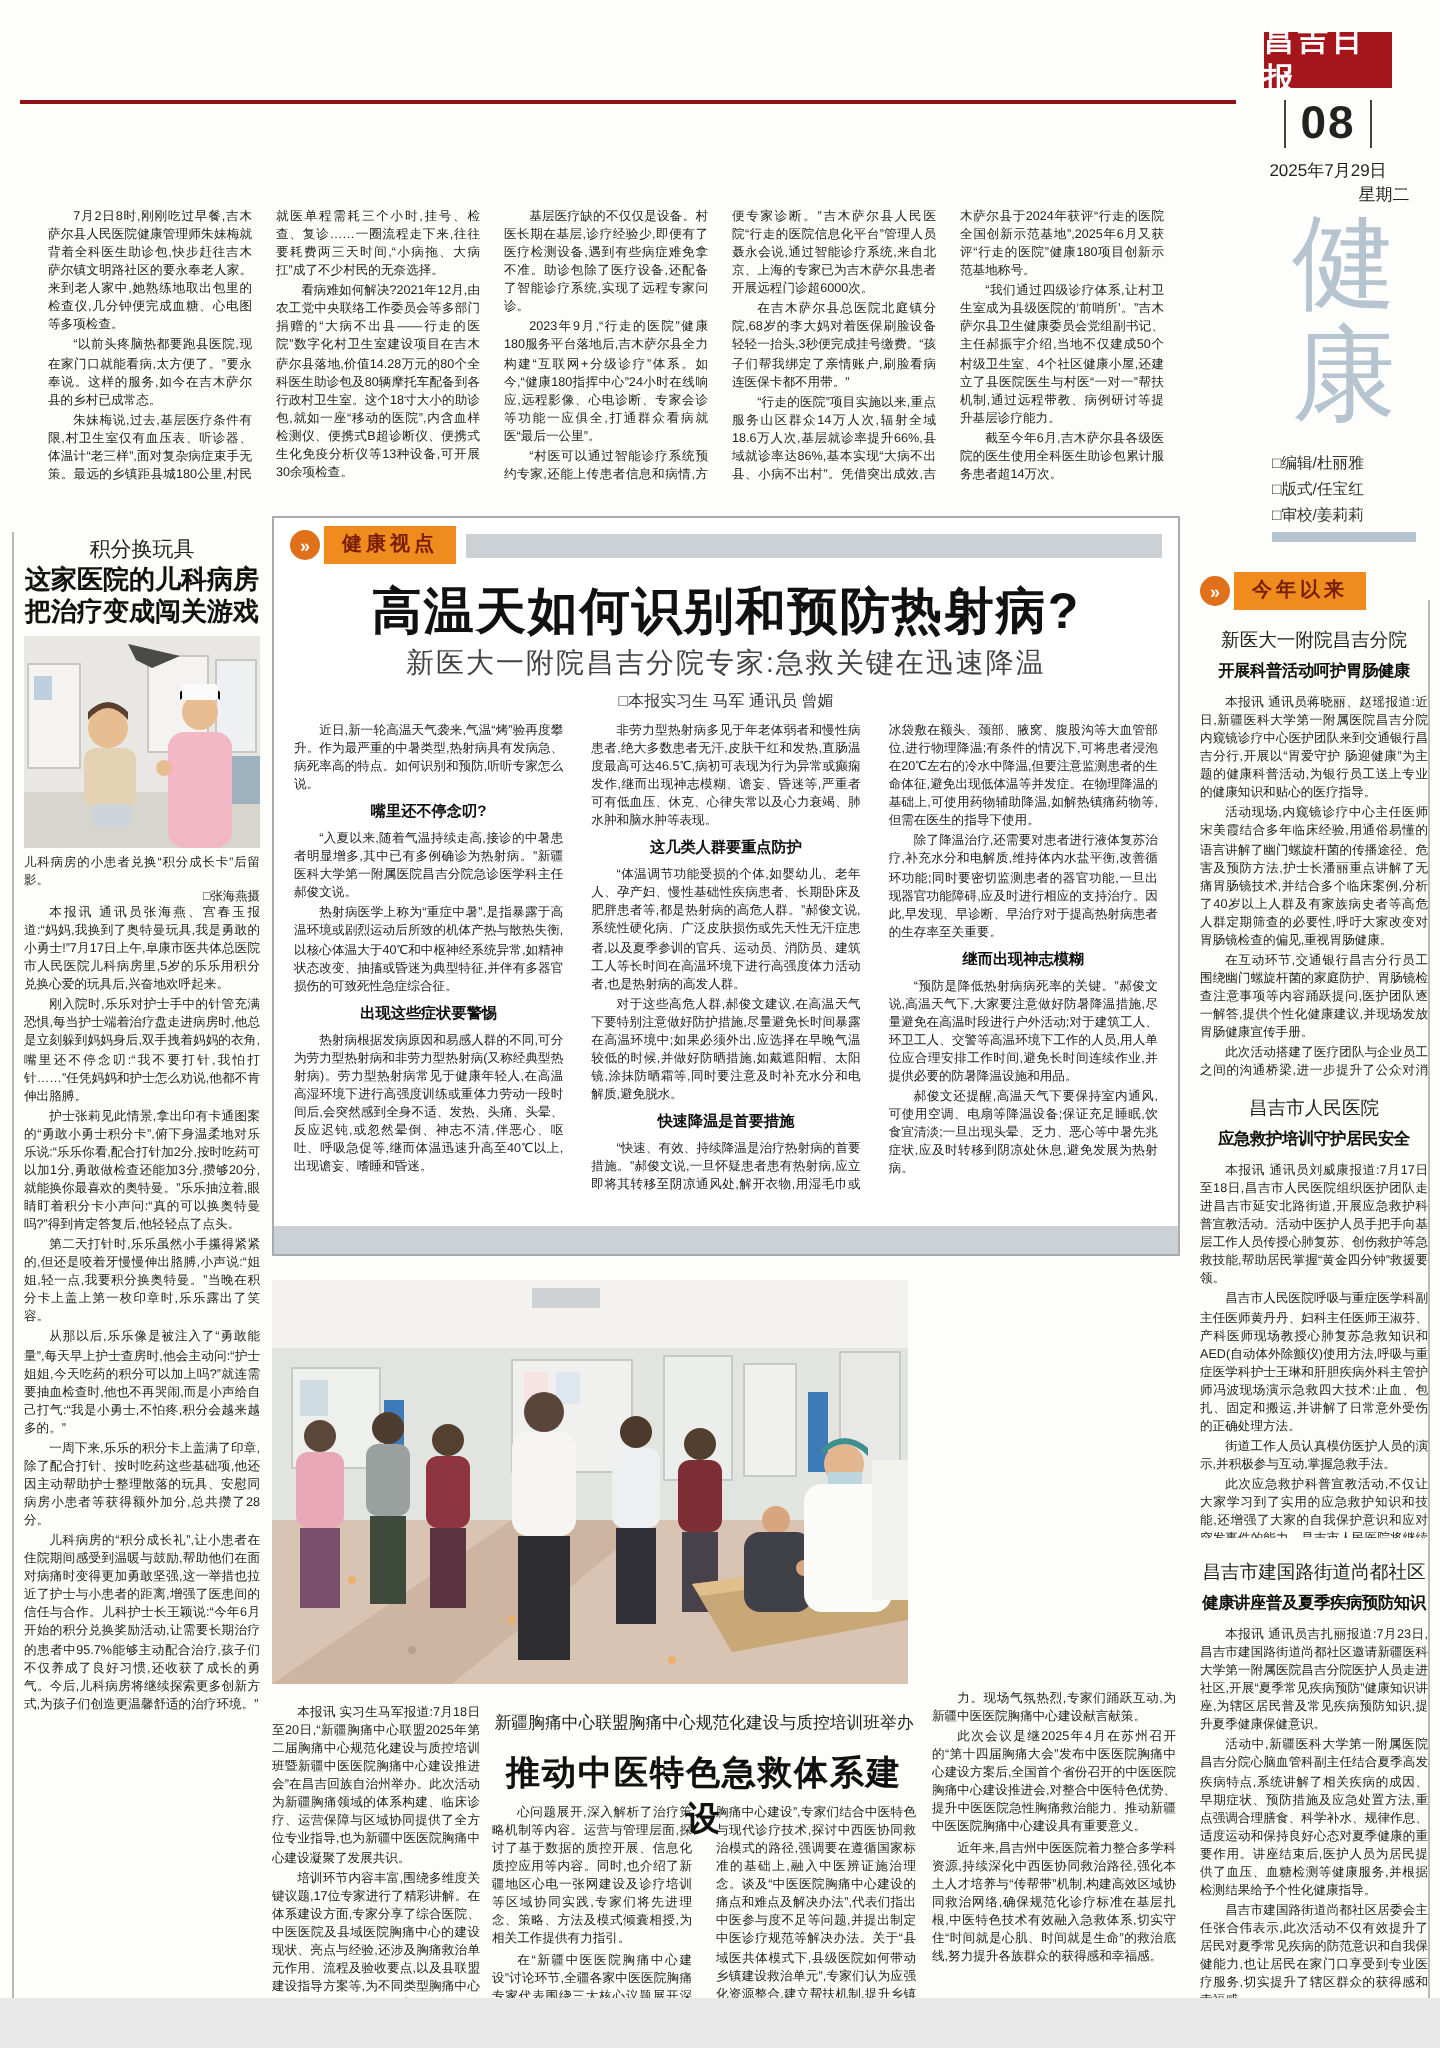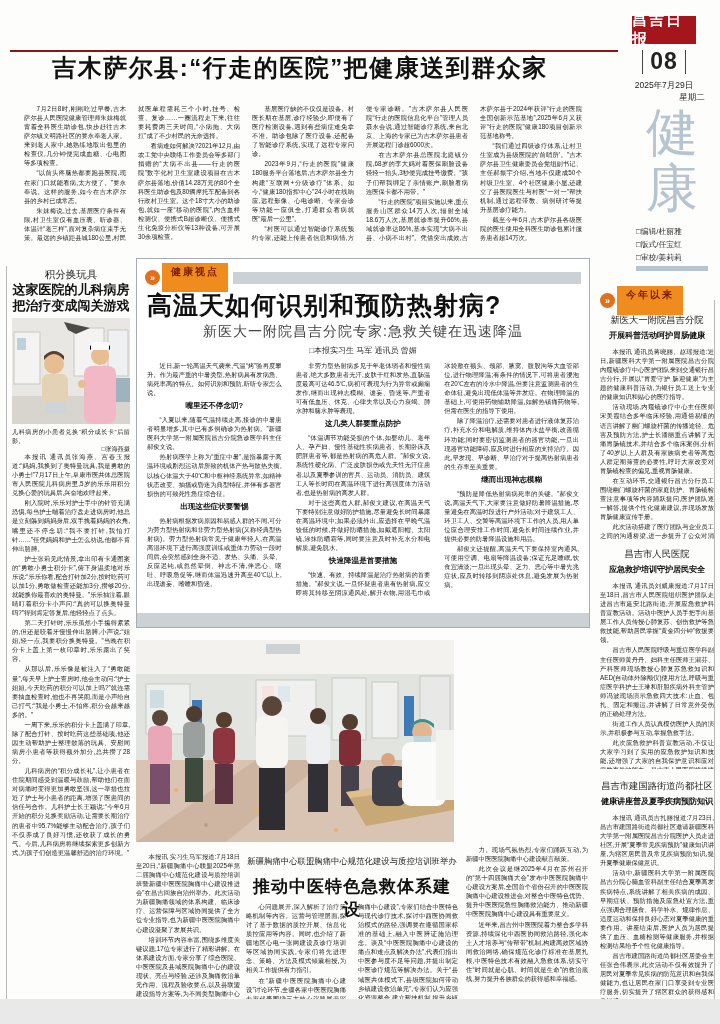--- a/index.html
+++ b/index.html
@@ -39,23 +39,23 @@
   .photo-frame{background:#dfe3e6;overflow:hidden;}
   .caption{font-size:6.2px;line-height:1.4;color:#222;text-align:justify;}
   .credit{display:block;text-align:right;text-indent:0;}
 
   
   .feature-box{border:1px solid #a6acb2;background:#fff;}
   .badge{display:flex;align-items:center;}
   .badge-circle{width:15px;height:15px;border-radius:50%;background:#e0701a;color:#fff;font-size:9px;
                 font-weight:bold;display:flex;align-items:center;justify-content:center;flex:0 0 auto;}
   .badge-rect{background:#f08c1e;color:#7a1f07;font-weight:bold;font-size:10px;
-              padding:2px 9px 13px;margin-left:2px;letter-spacing:2px;white-space:nowrap;}
+              padding:2px 9px 3px;margin-left:2px;letter-spacing:2px;white-space:nowrap;}
   .badge-strip{flex:1;height:12px;background:#ccd1d5;margin-left:5px;}
-  .f-title{font-size:25px;font-weight:bold;text-align:left;letter-spacing:1px;color:#111;}
+  .f-title{font-size:25px;font-weight:bold;text-align:center;letter-spacing:1px;color:#111;}
   .f-sub{font-size:14px;color:#444;text-align:center;letter-spacing:1px;}
   .f-byline{font-size:8px;color:#333;text-align:center;}
   .sec-head{font-size:7.6px;font-weight:bold;text-align:center;margin:4px 0 3px;color:#111;}
   .gray-band{background:#ccd1d5;}
 
   
   .c-title{font-size:12.5px;font-weight:bold;text-align:center;letter-spacing:4px;color:#111;margin-bottom:6px;}
   .c-body{font-size:6.6px;line-height:1.5;text-align:justify;color:#222;font-family:"DejaVu Serif",serif;}
 
   
@@ -85,21 +85,20 @@
   <div class="abs m-date" style="left:644px;top:92px;width:96px;">星期二</div>
   <div class="abs sec-char" style="left:640px;top:106px;width:64px;">健</div>
   <div class="abs sec-char" style="left:640px;top:162px;width:64px;">康</div>
   <div class="abs editors paras-plain" style="left:636px;top:226px;width:78px;">
       <p>□编辑/杜丽雅</p>
       <p>□版式/任宝红</p>
       <p>□审校/姜莉莉</p>
     </div>
   <div class="abs blue-bar" style="left:636px;top:266px;width:72px;"></div>
 
-  <div class="abs headline" style="left:20px;top:52px;width:560px;">吉木萨尔县:“行走的医院”把健康送到群众家</div>
   <div class="abs smalltext cols5" style="left:24px;top:104px;width:558px;height:144px;">
       <p>7月2日8时,刚刚吃过早餐,吉木萨尔县人民医院健康管理师朱妹梅就背着全科医生助诊包,快步赶往吉木萨尔镇文明路社区的要永奉老人家。来到老人家中,她熟练地取出包里的检查仪,几分钟便完成血糖、心电图等多项检查。</p>
       <p>“以前头疼脑热都要跑县医院,现在家门口就能看病,太方便了。”要永奉说。这样的服务,如今在吉木萨尔县的乡村已成常态。</p>
       <p>朱妹梅说,过去,基层医疗条件有限,村卫生室仅有血压表、听诊器、体温计“老三样”,面对复杂病症束手无策。最远的乡镇距县城180公里,村民就医单程需耗三个小时,挂号、检查、复诊……一圈流程走下来,往往要耗费两三天时间,“小病拖、大病扛”成了不少村民的无奈选择。</p>
       <p>看病难如何解决?2021年12月,由农工党中央联络工作委员会等多部门捐赠的“大病不出县——行走的医院”数字化村卫生室建设项目在吉木萨尔县落地,价值14.28万元的80个全科医生助诊包及80辆摩托车配备到各行政村卫生室。这个18寸大小的助诊包,就如一座“移动的医院”,内含血样检测仪、便携式B超诊断仪、便携式生化免疫分析仪等13种设备,可开展30余项检查。</p>
       <p>基层医疗缺的不仅仅是设备。村医长期在基层,诊疗经验少,即便有了医疗检测设备,遇到有些病症难免拿不准。助诊包除了医疗设备,还配备了智能诊疗系统,实现了远程专家问诊。</p>
       <p>2023年9月,“行走的医院”健康180服务平台落地后,吉木萨尔县全力构建“互联网+分级诊疗”体系。如今,“健康180指挥中心”24小时在线响应,远程影像、心电诊断、专家会诊等功能一应俱全,打通群众看病就医“最后一公里”。</p>
       <p>“村医可以通过智能诊疗系统预约专家,还能上传患者信息和病情,方便专家诊断。”吉木萨尔县人民医院“行走的医院信息化平台”管理人员聂永会说,通过智能诊疗系统,来自北京、上海的专家已为吉木萨尔县患者开展远程门诊超6000次。</p>
       <p>在吉木萨尔县总医院北庭镇分院,68岁的李大妈对着医保刷脸设备轻轻一抬头,3秒便完成挂号缴费。“孩子们帮我绑定了亲情账户,刷脸看病连医保卡都不用带。”</p>
       <p>“行走的医院”项目实施以来,重点服务山区群众14万人次,辐射全域18.6万人次,基层就诊率提升66%,县域就诊率达86%,基本实现“大病不出县、小病不出村”。凭借突出成效,吉木萨尔县于2024年获评“行走的医院全国创新示范基地”,2025年6月又获评“行走的医院”健康180项目创新示范基地称号。</p>

